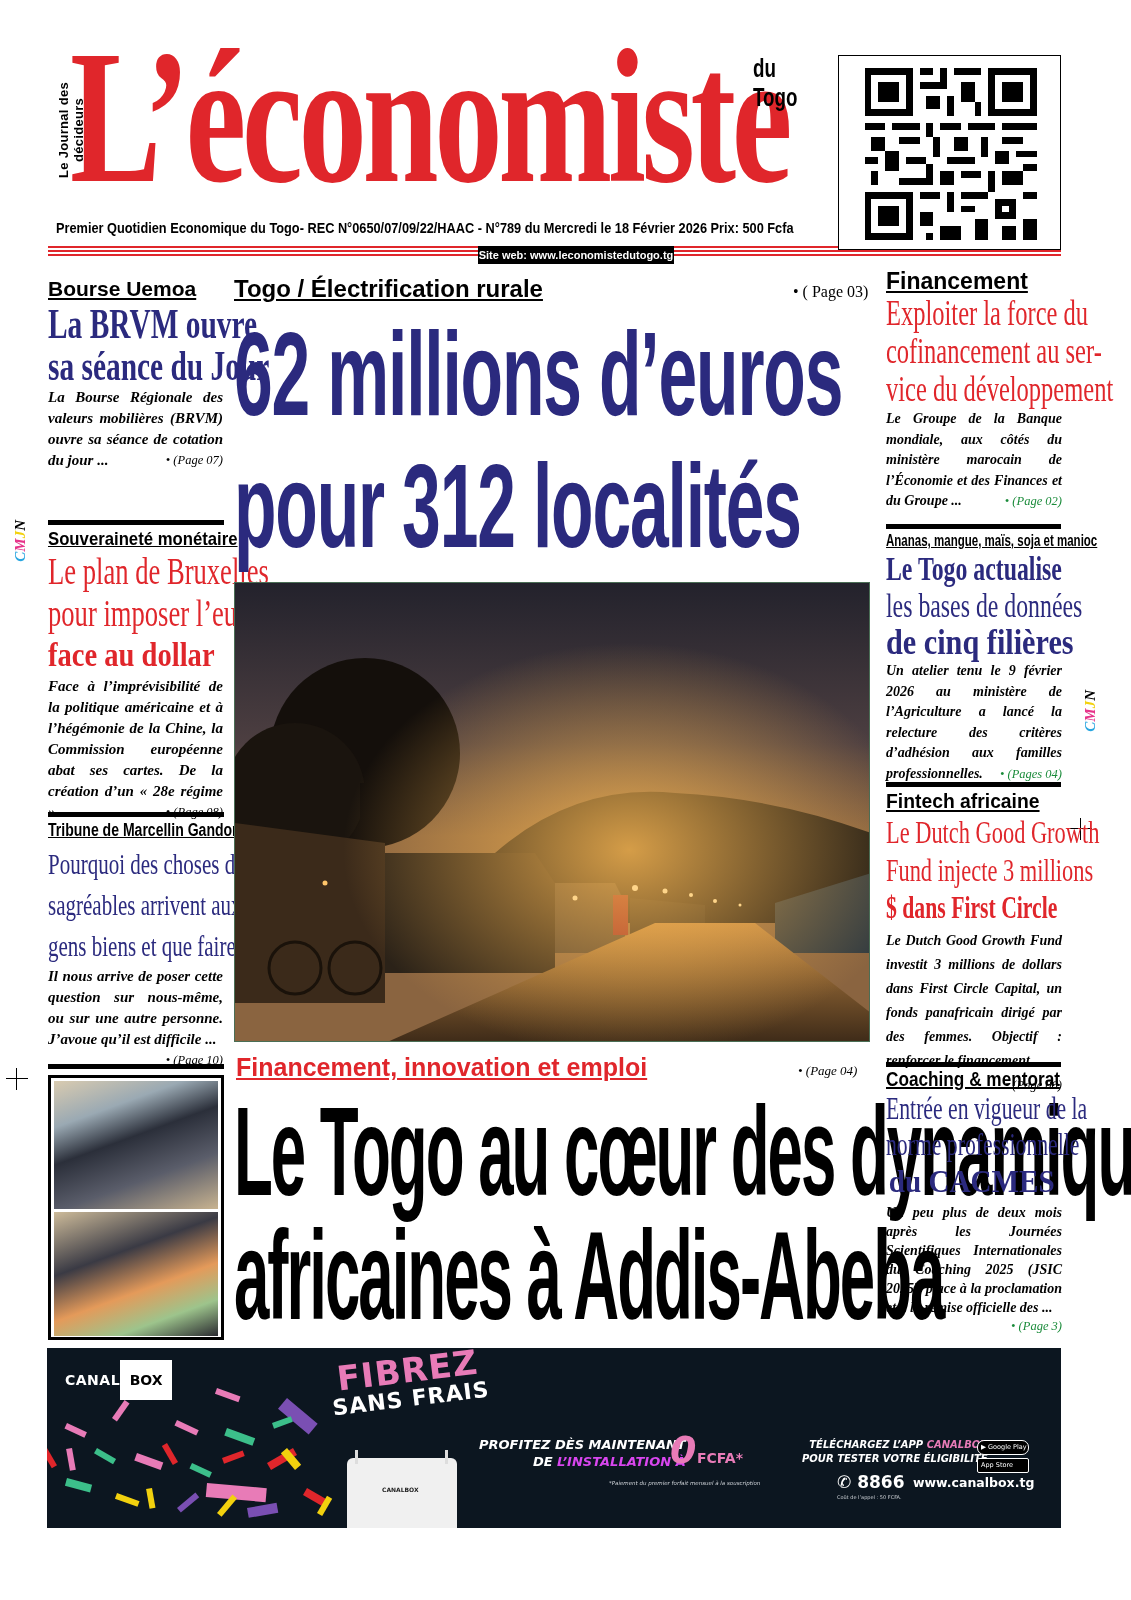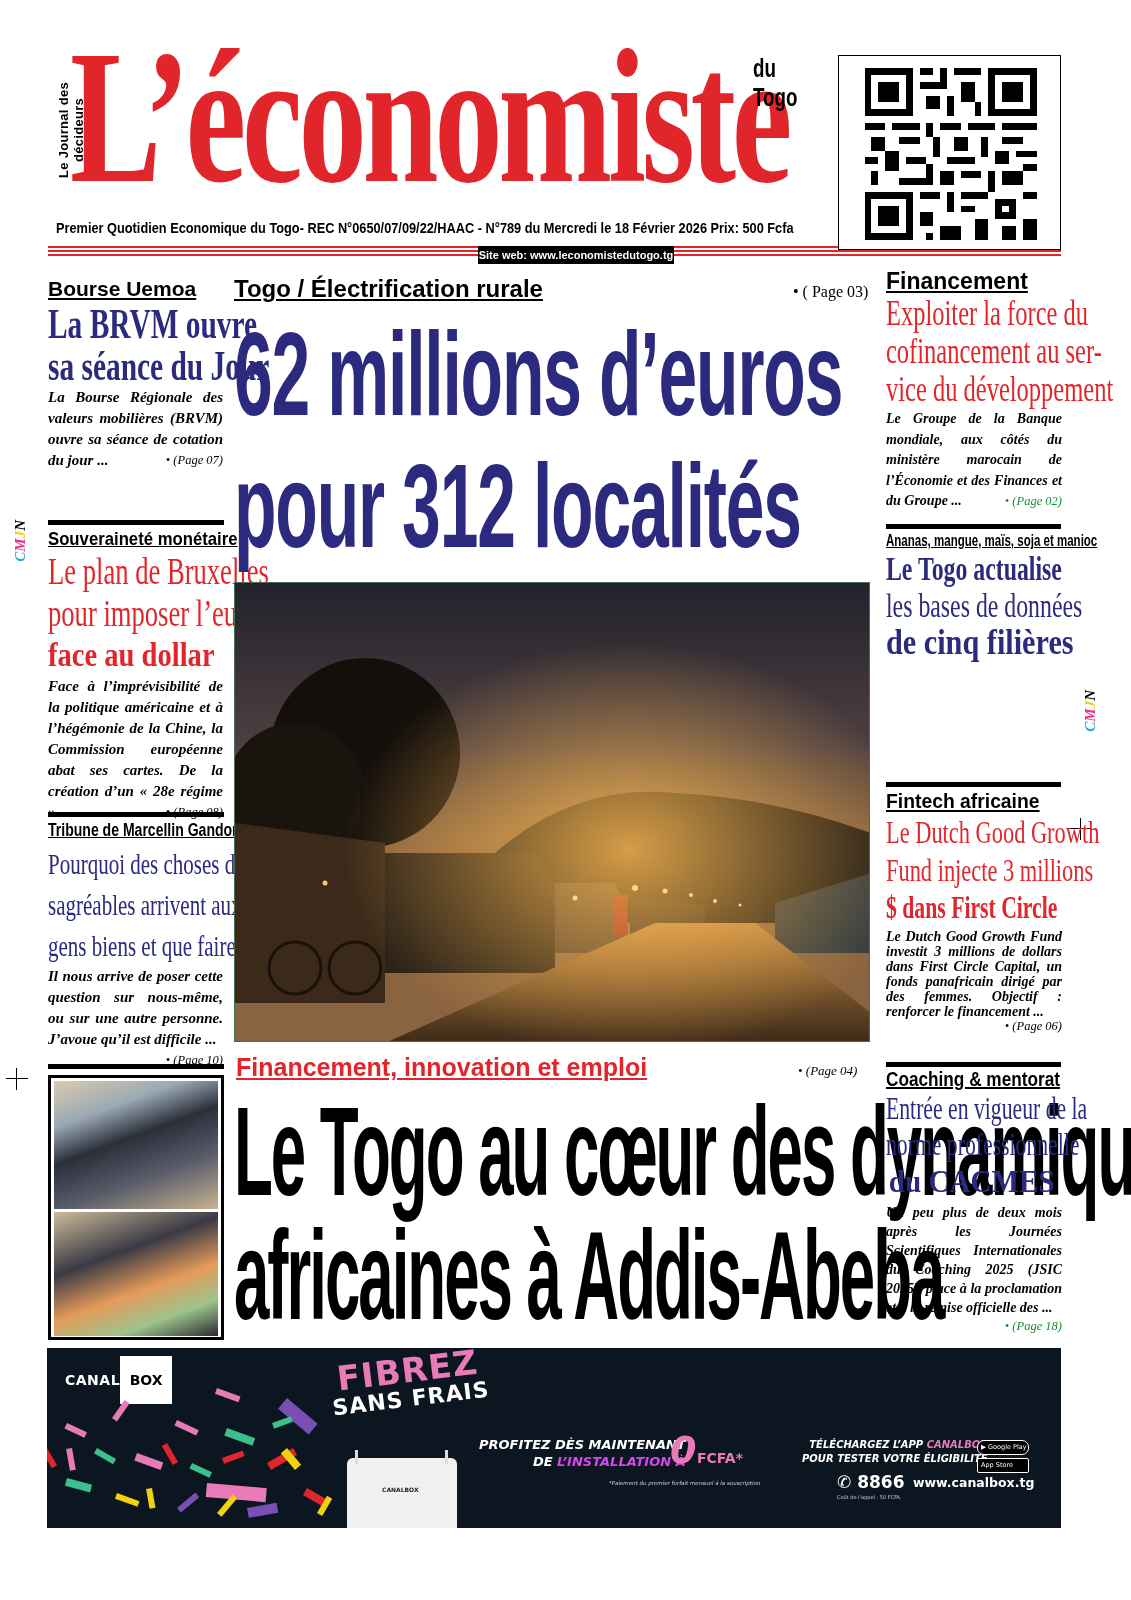--- a/index.html
+++ b/index.html
@@ -92,21 +92,21 @@
   .cross { position: absolute; width: 22px; height: 22px; }
   .cross::before, .cross::after { content: ""; position: absolute; background: #000; }
   .cross::before { left: 0; top: 10px; width: 22px; height: 1px; }
   .cross::after { left: 10px; top: 0; width: 1px; height: 22px; }
 
   
   .ad { position: absolute; left: 47px; top: 1348px; width: 1014px; height: 180px; background: #0c1620; overflow: hidden; }
   .ad-logo { position: absolute; left: 18px; top: 7px; height: 50px; display: flex; align-items: center; }
   .ad-logo .canal { font-family: "DejaVu Sans", sans-serif; font-weight: bold; color: #fff; font-size: 14px; letter-spacing: 0.5px; }
   .ad-logo .box { background: #fff; color: #000; font-family: "DejaVu Sans", sans-serif; font-weight: bold; font-size: 14px;
-                  width: 52px; height: 48px; display: flex; align-items: center; justify-content: center; }
+                  width: 52px; height: 40px; display: flex; align-items: center; justify-content: center; }
   .ad-fibrez { position: absolute; left: 288px; top: 14px; transform: rotate(-7deg); transform-origin: left top; }
   .ad-fibrez .f1 { font-family: "DejaVu Sans", sans-serif; font-weight: bold; color: #e87bb7; font-size: 34px; line-height: 34px; letter-spacing: 1px; }
   .ad-fibrez .f2 { font-family: "DejaVu Sans", sans-serif; font-weight: bold; color: #fff; font-size: 22px; line-height: 24px; letter-spacing: 1px; margin-left: -8px; }
   .confetti { position: absolute; }
   .router { position: absolute; left: 300px; top: 110px; width: 110px; height: 80px; background: #f0f0f0; border-radius: 6px; }
   .router .rlabel { position: absolute; left: 35px; top: 28px; font-family: "DejaVu Sans", sans-serif; font-weight: bold; font-size: 6px; color: #222; }
   .router .ant { position: absolute; top: -8px; width: 3px; height: 14px; background: #ddd; }
   .ad-offer { position: absolute; left: 432px; top: 88px; text-align: right; font-family: "DejaVu Sans", sans-serif; font-weight: bold; font-style: italic; color: #fff; font-size: 13px; line-height: 17px; }
   .ad-offer .pink { color: #d946ef; }
   .ad-zero { position: absolute; left: 623px; top: 82px; font-family: "DejaVu Sans", sans-serif; font-weight: bold; font-style: italic; color: #e87bb7; font-size: 38px; line-height: 40px; }
@@ -324,47 +324,51 @@
 </div>
 <div class="sep" style="left:886px; top:524px; width:175px;"></div>
 
 <div class="col-right" style="top:532px;">
   <div class="kicker" style="font-size:16px; transform:scaleX(0.72); transform-origin:left top;">Ananas, mangue, maïs, soja et manioc</div>
   <div class="cond head-blue" style="font-size:34px; line-height:37px; width:250px; transform:scaleX(0.7); text-align:left;">
     <div>Le Togo actualise</div>
     <div style="font-weight:normal;">les bases de données</div>
     <div style="font-size:36px; transform:scaleX(1.2); transform-origin:left top;">de cinq filières</div>
   </div>
+  <div class="body-it" style="font-size:14px; line-height:20.5px;">
+    <span>Un atelier tenu le 9 février 2026 au ministère de l’Agriculture a lancé la relecture des critères d’adhésion aux familles professionnelles.</span>
+    <span class="page-ref green">• (Pages 04)</span>
+  </div>
 </div>
 <div class="sep" style="left:886px; top:782px; width:175px;"></div>
 
 <div class="col-right" style="top:789px;">
   <div class="kicker" style="font-size:21px; transform:scaleX(0.92); transform-origin:left top;">Fintech africaine</div>
   <div class="cond head-red" style="font-size:32px; line-height:38px; width:250px; transform:scaleX(0.7); text-align:left;">
     <div>Le Dutch Good Growth</div>
     <div>Fund injecte 3 millions</div>
     <div style="font-weight:bold; font-size:31px;">$ dans First Circle</div>
   </div>
-  <div class="body-it" style="font-size:14px; line-height:15px; margin-top:2px;">
+  <div class="body-it" style="font-size:14px; line-height:24px; margin-top:2px;">
     <span>Le Dutch Good Growth Fund investit 3 millions de dollars dans First Circle Capital, un fonds panafricain dirigé par des femmes. Objectif : renforcer le financement ...</span>
     <span class="page-ref red">• (Page 06)</span>
   </div>
 </div>
 <div class="sep" style="left:886px; top:1062px; width:175px;"></div>
 
 <div class="col-right" style="top:1068px;">
   <div class="kicker" style="font-size:20px; transform:scaleX(0.86); transform-origin:left top;">Coaching &amp; mentorat</div>
   <div class="cond head-blue" style="font-weight:normal; font-size:31px; line-height:36px; width:250px; transform:scaleX(0.7); text-align:left;">
     <div>Entrée en vigueur de la</div>
     <div>norme professionnelle</div>
     <div style="font-weight:bold; font-size:32px; transform:scaleX(1.3); transform-origin:left top; margin-left:4px;">du CACMES</div>
   </div>
   <div class="body-it" style="font-size:14px; line-height:19px; margin-top:4px;">
     <span>Un peu plus de deux mois après les Journées Scientifiques Internationales du Coaching 2025 (JSIC 2025), place à la proclamation et à la remise officielle des ...</span>
-    <span class="page-ref green">• (Page 18)</span>
+    <span class="page-ref green">• (Page 3)</span>
   </div>
 </div>
 
 <div class="ad">
   <div class="ad-logo">
     <span class="canal">CANAL</span>
       <span class="box">BOX</span>
   </div>
 
   <svg class="confetti" style="left:0; top:40px;" width="300" height="140">

